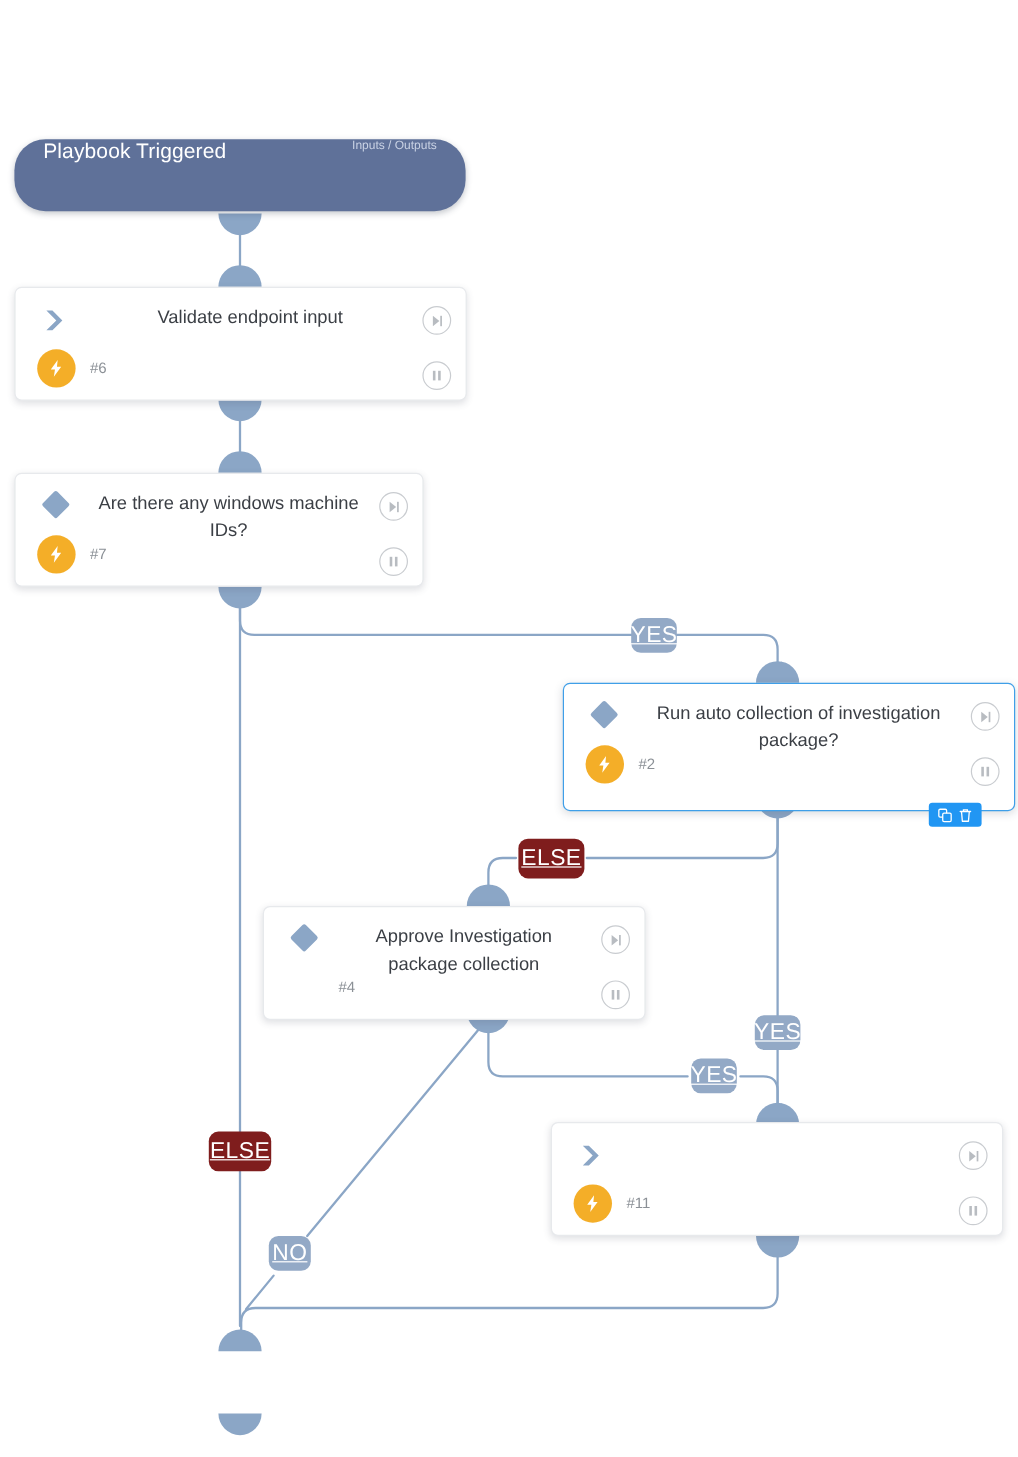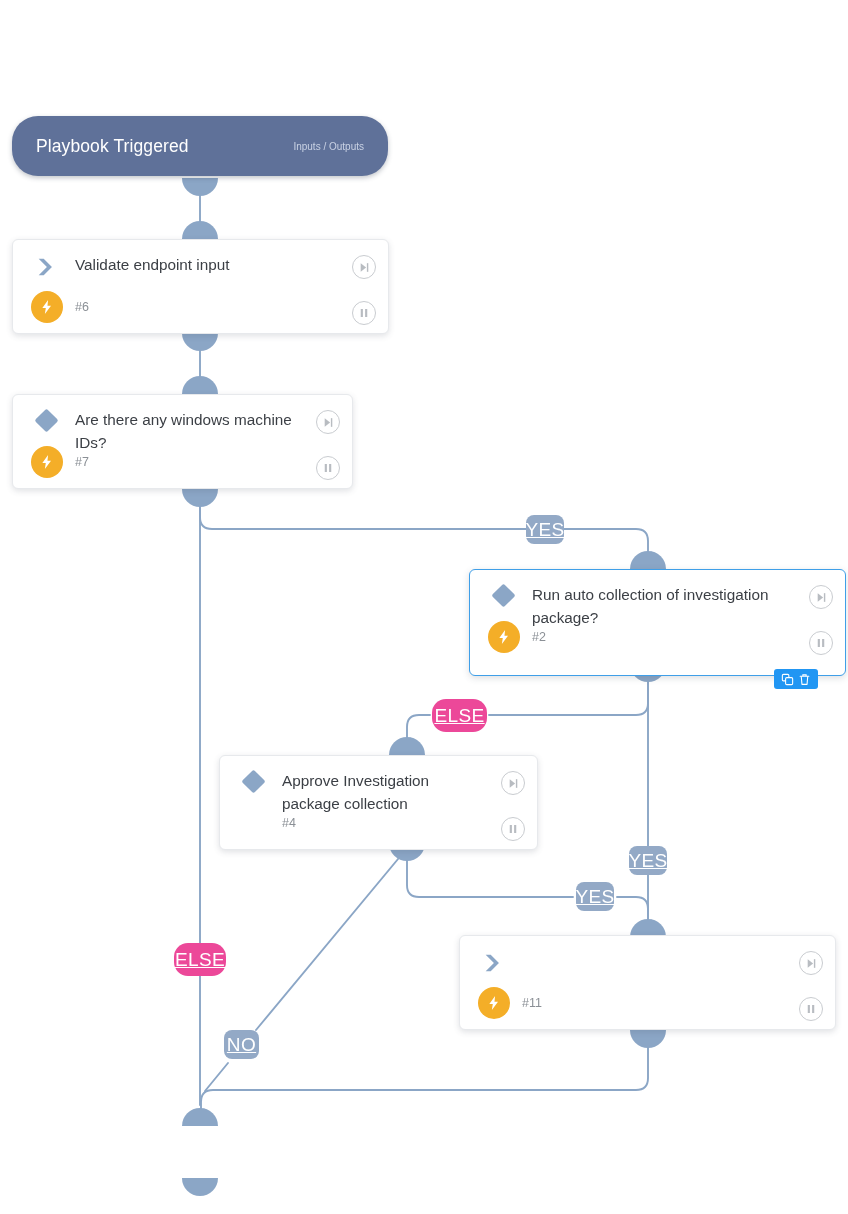--- a/index.html
+++ b/index.html
@@ -22,21 +22,21 @@
     pointer-events:none;
   }
 
   
   .pill{
     position:absolute;
     background:#5f7199;
     border-radius:26px;
     box-shadow:0 2px 5px rgba(40,50,70,.28);
     display:flex;
-    align-items:center;
+    align-items:flex-start;
     box-sizing:border-box;
   }
   .pill-title{
     color:#ffffff;
     font-size:17.5px;
     letter-spacing:.1px;
     white-space:nowrap;
   }
   .pill-sub{
     color:#c9d2e4;
@@ -46,20 +46,21 @@
   }
 
   
   .card{
     position:absolute;
     background:#ffffff;
     border:1px solid #e7e9ec;
     border-radius:6px;
     box-shadow:0 2px 6px rgba(60,70,90,.16);
     box-sizing:border-box;
+    text-align:center;
   }
   .card.selected{
     border:1.6px solid #3f9fe8;
     box-shadow:0 2px 7px rgba(60,70,90,.18);
   }
   .card-title{
     position:absolute;
     left:62px;top:13px;
     right:46px;
     font-size:15.3px;
@@ -123,23 +124,22 @@
     font-size:19px;
     letter-spacing:.4px;
     box-sizing:border-box;
     text-decoration:underline;
   }
   .lbl-yes,.lbl-no{
     background:#93a9c6;
     color:#ffffff;
   }
   .lbl-else{
-    background:#ec4899;
+    background:#7f1d1d;
     color:#ffffff;
-    border-radius:14px;
   }
 
   
   .tool{
     position:absolute;
     background:#2196f3;
     border-radius:3px;
     display:flex;align-items:center;
     gap:4px;
     padding:0 7px;

